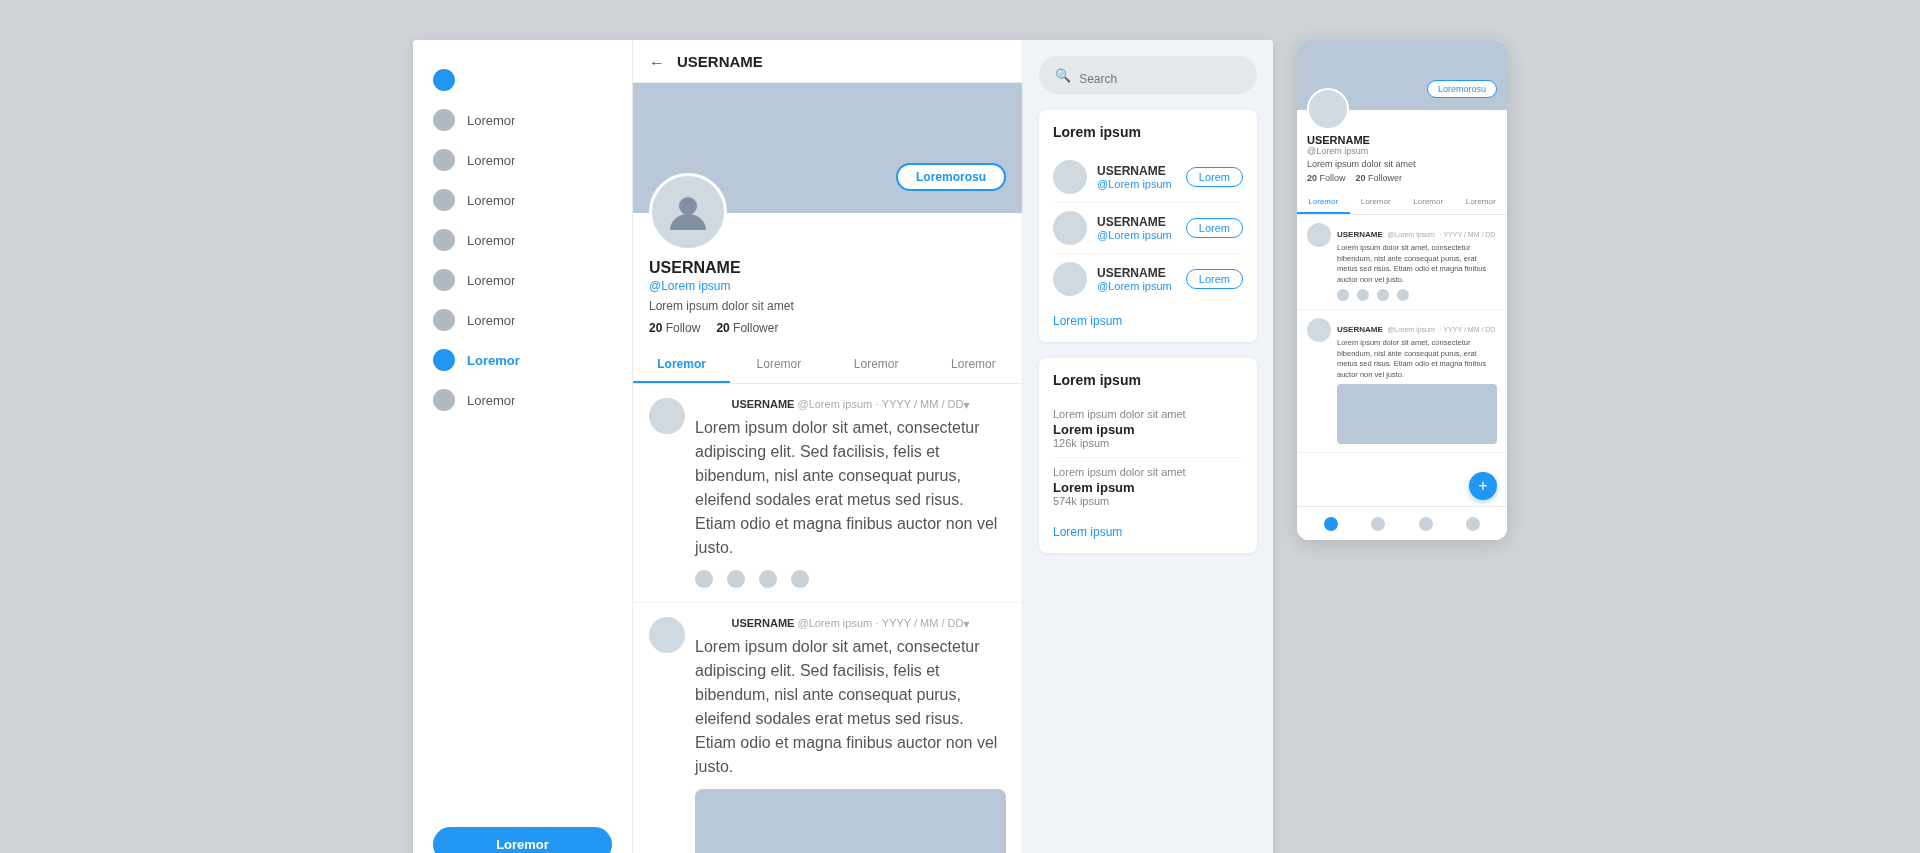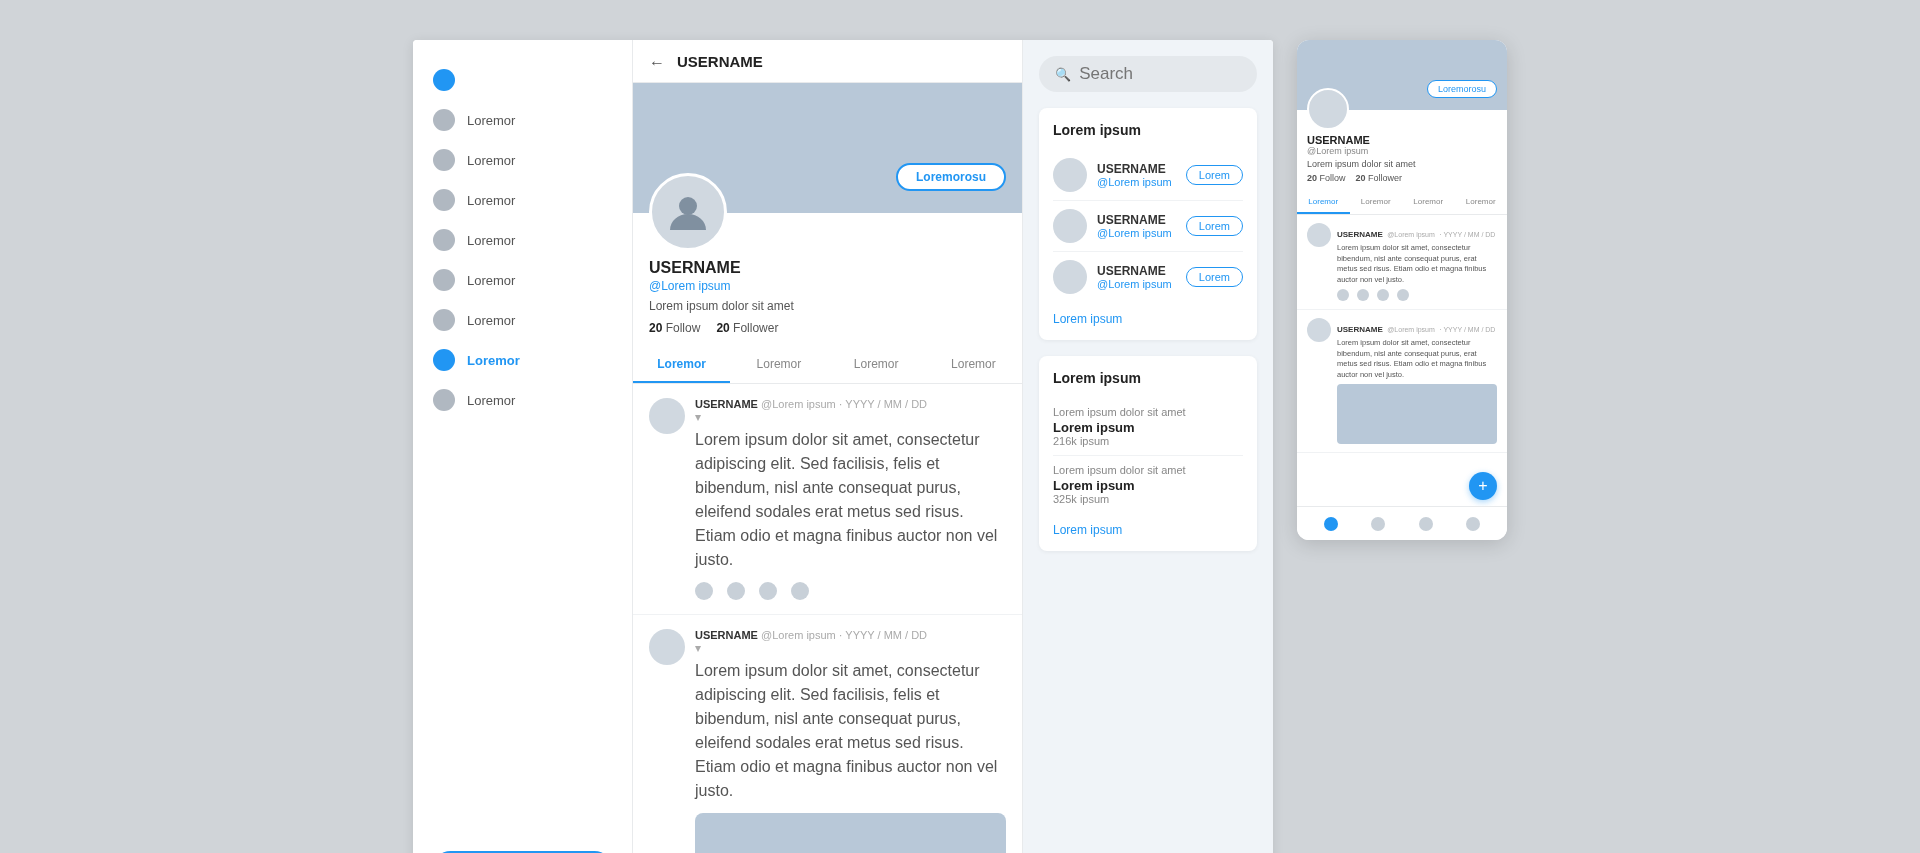--- a/index.html
+++ b/index.html
@@ -243,21 +243,20 @@
       flex-shrink: 0;
     }
     .tweet-content {
       flex: 1;
     }
     .tweet-top-row {
       display: flex;
       justify-content: center;
       align-items: flex-start;
       margin-bottom: 4px;
-      flex-direction: column;
     }
     .tweet-user-info {
       font-size: 11px;
       color: #333;
     }
     .tweet-user-info strong {
       font-weight: 700;
     }
     .tweet-user-info .meta {
       color: #aaa;
@@ -304,23 +303,24 @@
       align-items: center;
       gap: 8px;
       background: #e4e8ec;
       border-radius: 20px;
       padding: 8px 16px;
     }
     .search-bar input {
       background: none;
       border: none;
       outline: none;
-      font-size: 17px;
+      font-size: 12px;
       color: #555;
       width: 100%;
+      margin-top: 8px;
     }
     .search-icon-svg {
       color: #999;
       font-size: 13px;
     }
 
     .search-card {
       background: #fff;
       border-radius: 8px;
       padding: 14px;
@@ -741,26 +741,26 @@
           <button class="sug-btn">Lorem</button>
         </div>
         <span class="search-card-link">Lorem ipsum</span>
       </div>
 
       <div class="search-card">
         <div class="search-card-title">Lorem ipsum</div>
         <div class="trend-item">
           <div class="trend-desc">Lorem ipsum dolor sit amet</div>
           <div class="trend-topic">Lorem ipsum</div>
-          <div class="trend-count">216k ipsum</div>
+          <div class="trend-count">126k ipsum</div>
         </div>
         <div class="trend-item">
           <div class="trend-desc">Lorem ipsum dolor sit amet</div>
           <div class="trend-topic">Lorem ipsum</div>
-          <div class="trend-count">325k ipsum</div>
+          <div class="trend-count">574k ipsum</div>
         </div>
         <span class="search-card-link">Lorem ipsum</span>
       </div>
     </div>
   </div>
 
   <div class="mobile-mockup">
     <div class="mobile-cover"></div>
     <div class="mobile-profile-info">
       <div class="mobile-avatar-wrap">

